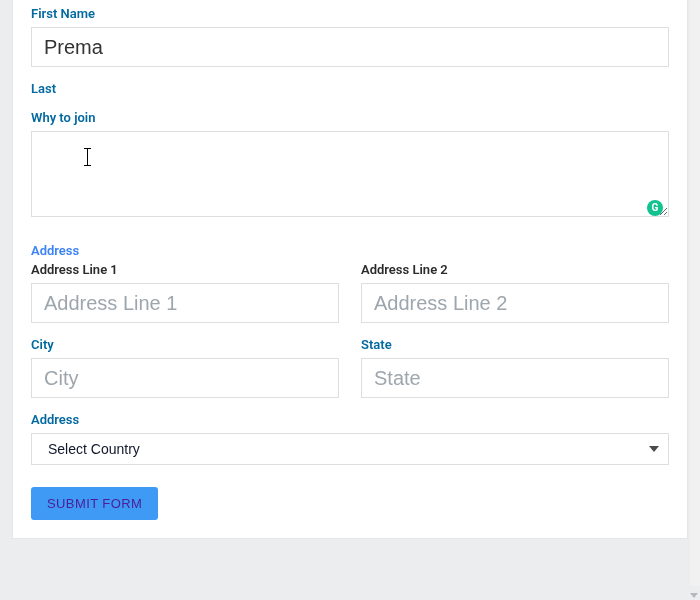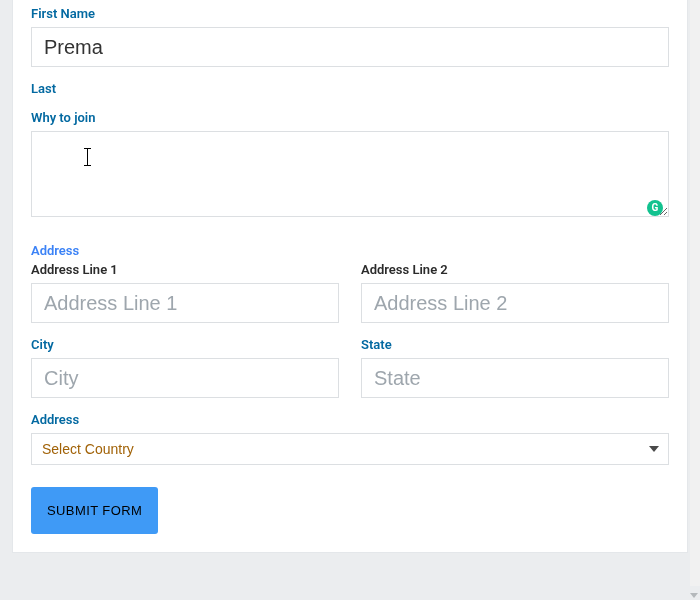--- a/index.html
+++ b/index.html
@@ -110,48 +110,48 @@
     }
     .cursor-caret::before { top: -1px; }
     .cursor-caret::after { bottom: -1px; }
     .select-wrap {
       position: relative;
       width: 100%;
     }
     .select-input {
       width: 100%;
       height: 32px;
-      padding: 0 28px 0 10px;
+      padding: 0 28px 0 16px;
       font-size: 14px;
       border: 1px solid #dcdfe2;
       background: #fff;
-      color: #a16207;
+      color: #0f172a;
       outline: none;
       appearance: none;
       -webkit-appearance: none;
       cursor: pointer;
     }
     .select-caret {
       position: absolute;
       right: 10px;
       top: 50%;
       transform: translateY(-50%);
       pointer-events: none;
       width: 0;
       height: 0;
       border-left: 5px solid transparent;
       border-right: 5px solid transparent;
       border-top: 6px solid #4a4a4a;
     }
     .submit-btn {
       margin-top: 22px;
       background: #3f9af6;
-      color: #000000;
+      color: #4c1d95;
       border: none;
-      height: 47px;
+      height: 33px;
       padding: 8px 16px;
       font-size: 13px;
       font-weight: 500;
       letter-spacing: 0.4px;
       border-radius: 3px;
       cursor: pointer;
     }
     .scroll-arrow {
       position: absolute;
       right: 2px;

